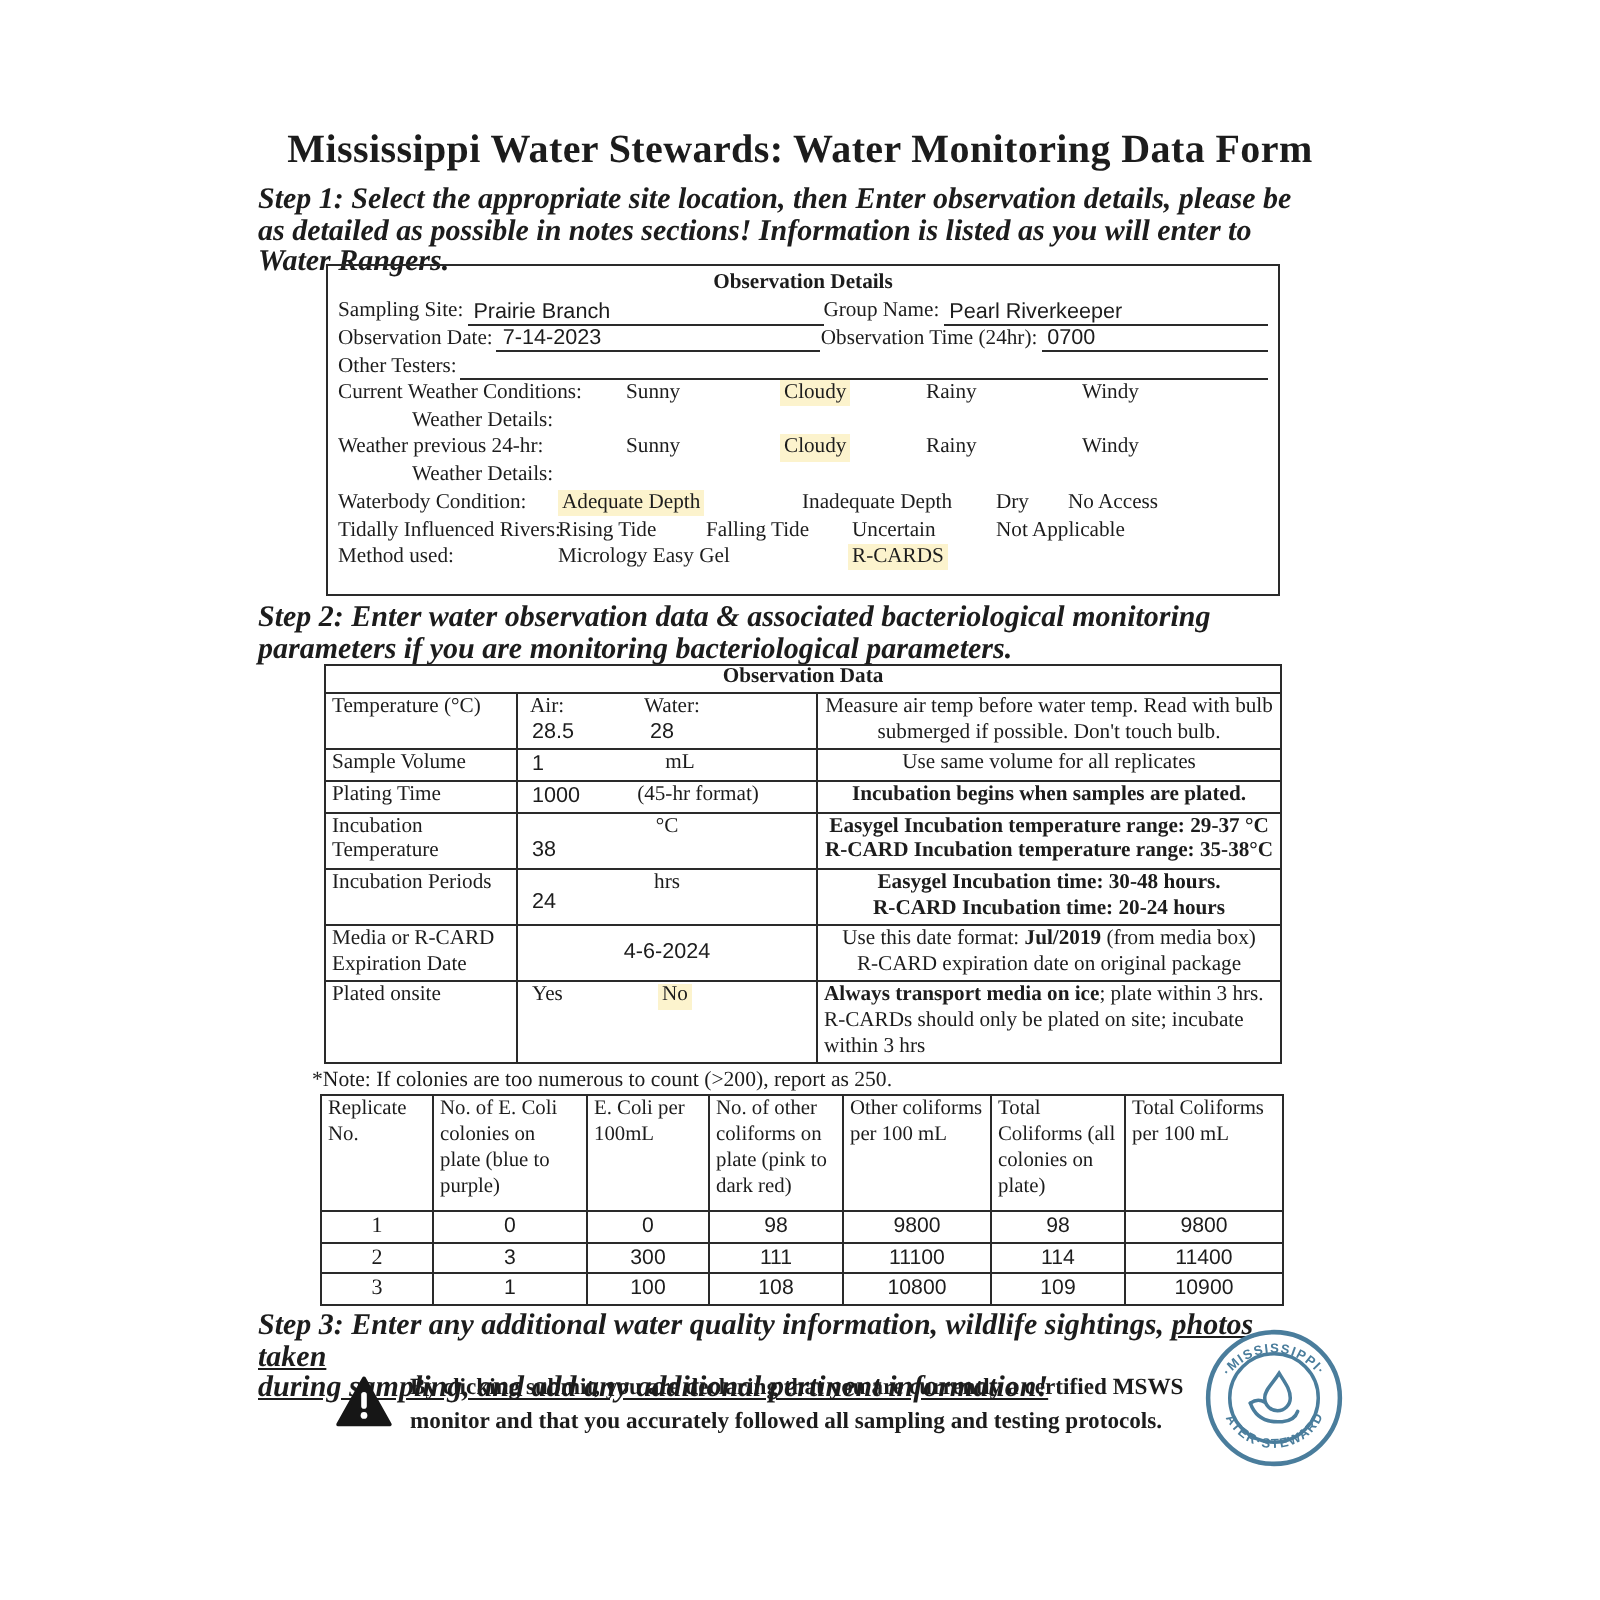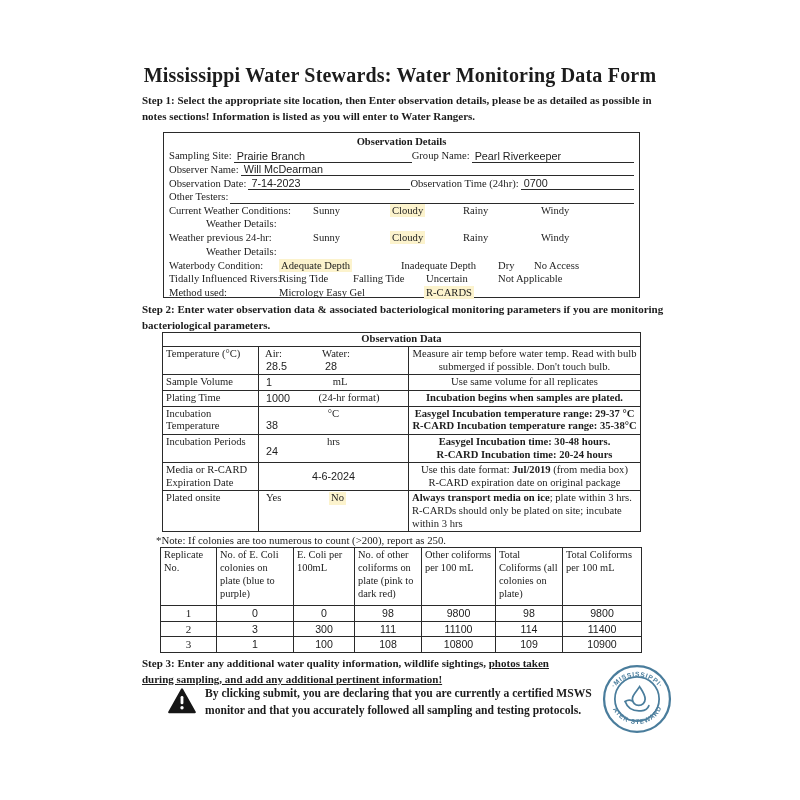--- a/index.html
+++ b/index.html
@@ -4,22 +4,22 @@
 <style>
   :root { --hl:#fcf3cd; --blue:#4a7d9c; --ink:#1c1c1c; --line:#2a2a2a; }
   * { margin:0; padding:0; box-sizing:border-box; }
   body { background:#ffffff; }
   .page { position:relative; width:800px; height:800px; background:#fff; color:var(--ink);
           font-family:"Liberation Serif", serif; overflow:hidden; }
 
   .title { position:absolute; top:64px; left:0; width:800px; text-align:center;
            font-size:20px; font-weight:bold; letter-spacing:.2px; }
 
-  .stepText { position:absolute; left:142px; width:524px; font-weight:bold;
-              font-size:11px; line-height:15.5px; }
+  .stepText { position:absolute; left:129px; width:524px; font-weight:bold;
+              font-size:15px; line-height:15.5px;font-style:italic; }
 
   
   .obsbox { position:absolute; top:132px; left:163px; width:477px; height:166px;
             border:1px solid var(--line); padding:2px 5px 0 5px; font-size:10.6px; }
   .obsbox .boxtitle { text-align:center; font-weight:bold; height:14px; line-height:14px; }
   .frow { display:flex; align-items:flex-end; height:13.7px; line-height:12.5px; white-space:nowrap; }
   .frow .lbl { padding-right:2px; }
   .fill { border-bottom:1px solid var(--line); flex:1 1 auto; padding-left:3px; height:13px; }
   .fillFixed { border-bottom:1px solid var(--line); width:178px; flex:0 0 auto; padding-left:3px; height:13px; }
   .sans { font-family:"Liberation Sans", sans-serif; font-size:10.8px; }
@@ -77,24 +77,20 @@
   <div class="obsbox">
     <div class="boxtitle">Observation Details</div>
 
     <div class="frow">
       <span class="lbl">Sampling Site:</span>
       <span class="fillFixed"><span class="sans">Prairie Branch</span></span>
       <span class="lbl">Group Name:</span>
       <span class="fill"><span class="sans">Pearl Riverkeeper</span></span>
     </div>
 
-    <div class="frow">
-      <span class="lbl">Observer Name:</span>
-      <span class="fill"><span class="sans">Will McDearman</span></span>
-    </div>
 
     <div class="frow">
       <span class="lbl">Observation Date:</span>
       <span class="fillFixed" style="width:162px;"><span class="sans">7-14-2023</span></span>
       <span class="lbl">Observation Time (24hr):</span>
       <span class="fill"><span class="sans">0700</span></span>
     </div>
 
     <div class="frow">
       <span class="lbl">Other Testers:</span>
@@ -176,21 +172,21 @@
               <span class="u">mL</span>
             </span>
       </td>
       <td class="ctr">Use same volume for all replicates</td>
     </tr>
     <tr style="height:16px;">
       <td>Plating Time</td>
       <td style="padding:1px 0;">
         <span class="inline-val">
               <span class="n">1000</span>
-              <span class="u">(24-hr format)</span>
+              <span class="u">(45-hr format)</span>
             </span>
       </td>
       <td class="ctr bold">Incubation begins when samples are plated.</td>
     </tr>
     <tr style="height:27px;">
       <td>Incubation Temperature</td>
       <td class="vcell">
         <span class="vunit">°C</span>
         <span class="vnum" style="top:12px;">38</span>
       </td>

